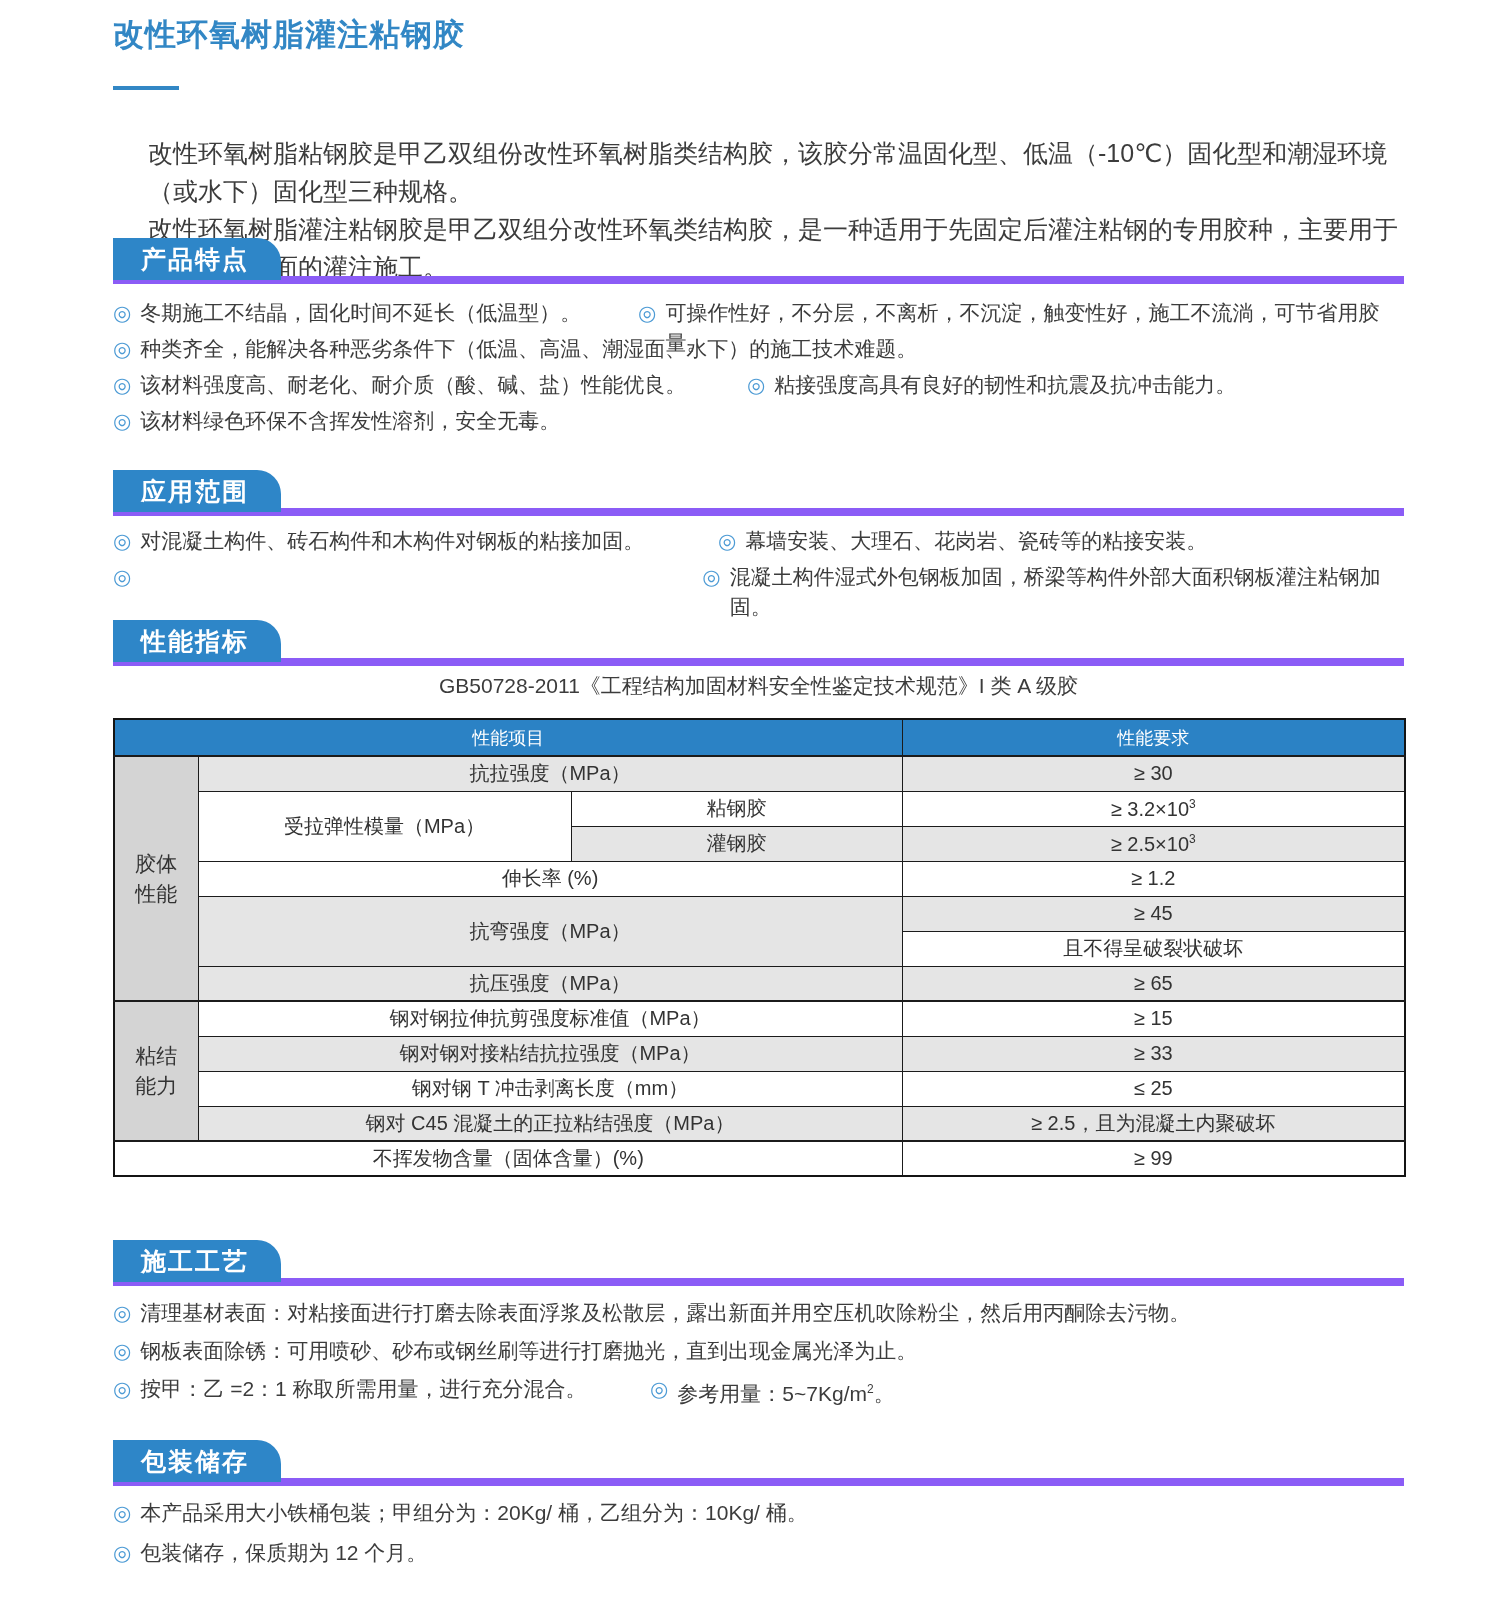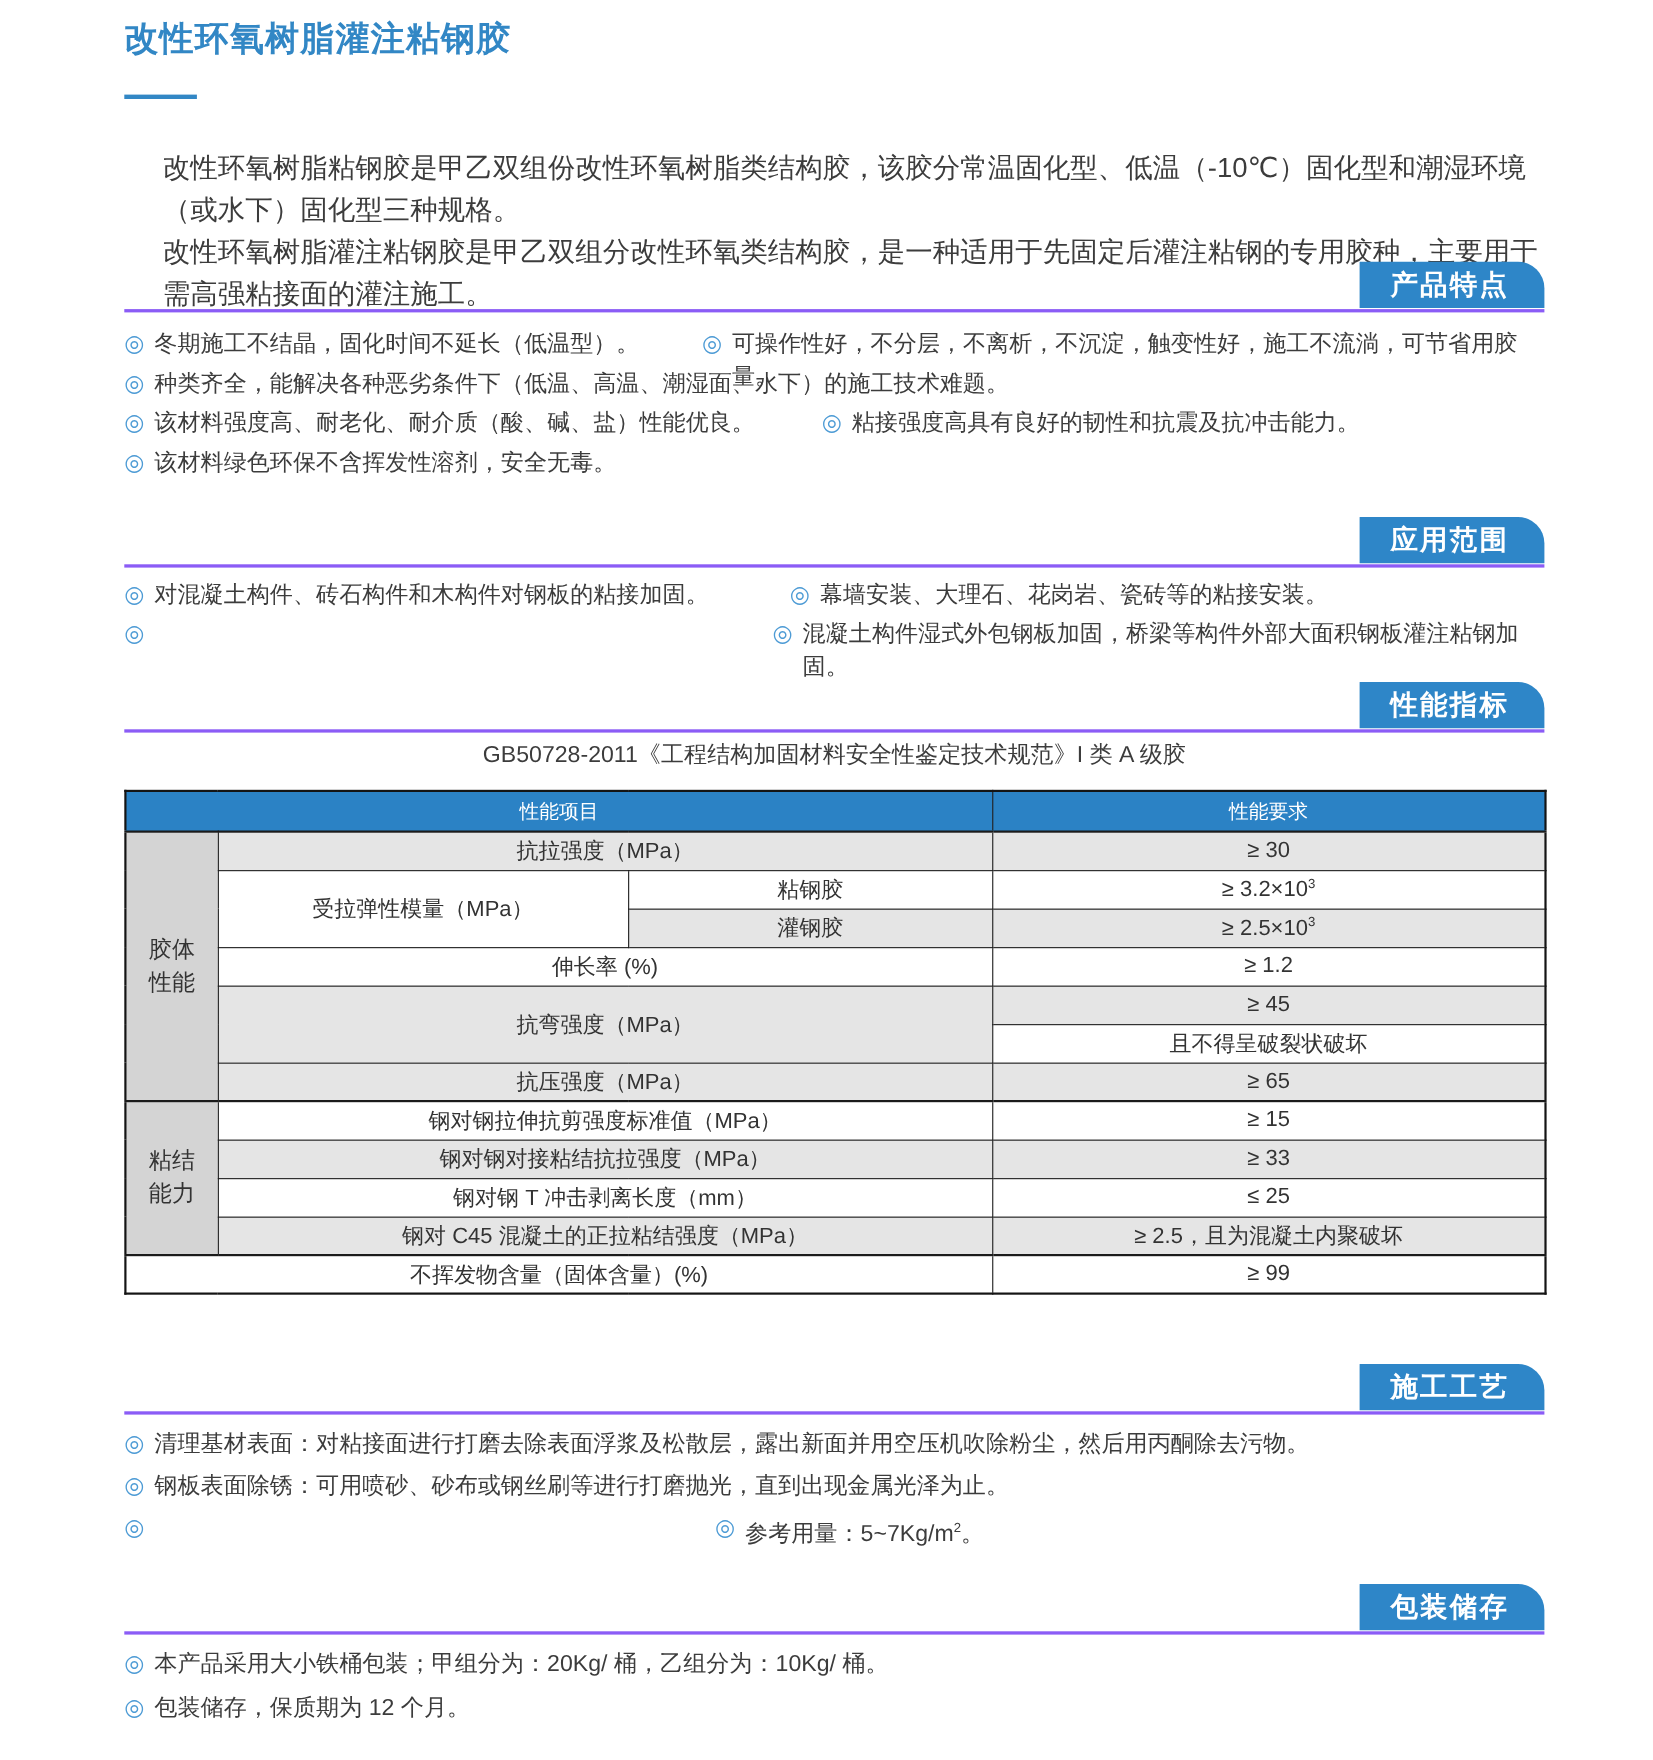--- a/index.html
+++ b/index.html
@@ -12,21 +12,21 @@
   .content { position:absolute; left:113px; width:1291px; }
 
   
   .page-title { top:14px; font-size:31px; font-weight:bold; color:#3287C5; letter-spacing:1px; }
   .title-dash { position:absolute; left:113px; top:86px; width:66px; height:4px; background:#3287C5; }
 
   
   .intro { top:134px; padding-left:35px; font-size:25px; line-height:38px; }
 
   
-  .sec-head { border-bottom:3px solid #8b5cf6; height:46px;text-align:right; }
+  .sec-head { border-bottom:8px solid #8b5cf6; height:46px; }
   .sec-tab {
     display:inline-block; height:42px; line-height:42px; background:#2E86C8;
     color:#ffffff; font-size:25px; font-weight:bold; letter-spacing:2px;
     padding:0 32px 0 28px; border-top-right-radius:24px;
   }
 
   
   .bullets { font-size:21px; }
   .b-row { display:flex; align-items:flex-start; height:36px; line-height:30px; }
   .b-item { display:flex; align-items:flex-start; }
@@ -213,20 +213,21 @@
   </div>
   <div class="b-row" style="height:38px;">
     <div class="b-item">
       <span class="bullet">◎</span>
       <span>钢板表面除锈：可用喷砂、砂布或钢丝刷等进行打磨抛光，直到出现金属光泽为止。</span>
     </div>
   </div>
   <div class="b-row" style="height:38px;">
     <div class="b-item col-p3">
       <span class="bullet">◎</span>
+      <span>按甲：乙 =2：1 称取所需用量，进行充分混合。</span>
     </div>
     <div class="b-item">
       <span class="bullet">◎</span>
       <span><span>参考用量：5~7Kg/m</span><sup>2</sup><span>。</span></span>
     </div>
   </div>
 </div>
 
 <div class="content sec-head" style="position:absolute; top:1440px;">
   <span class="sec-tab">包装储存</span>

